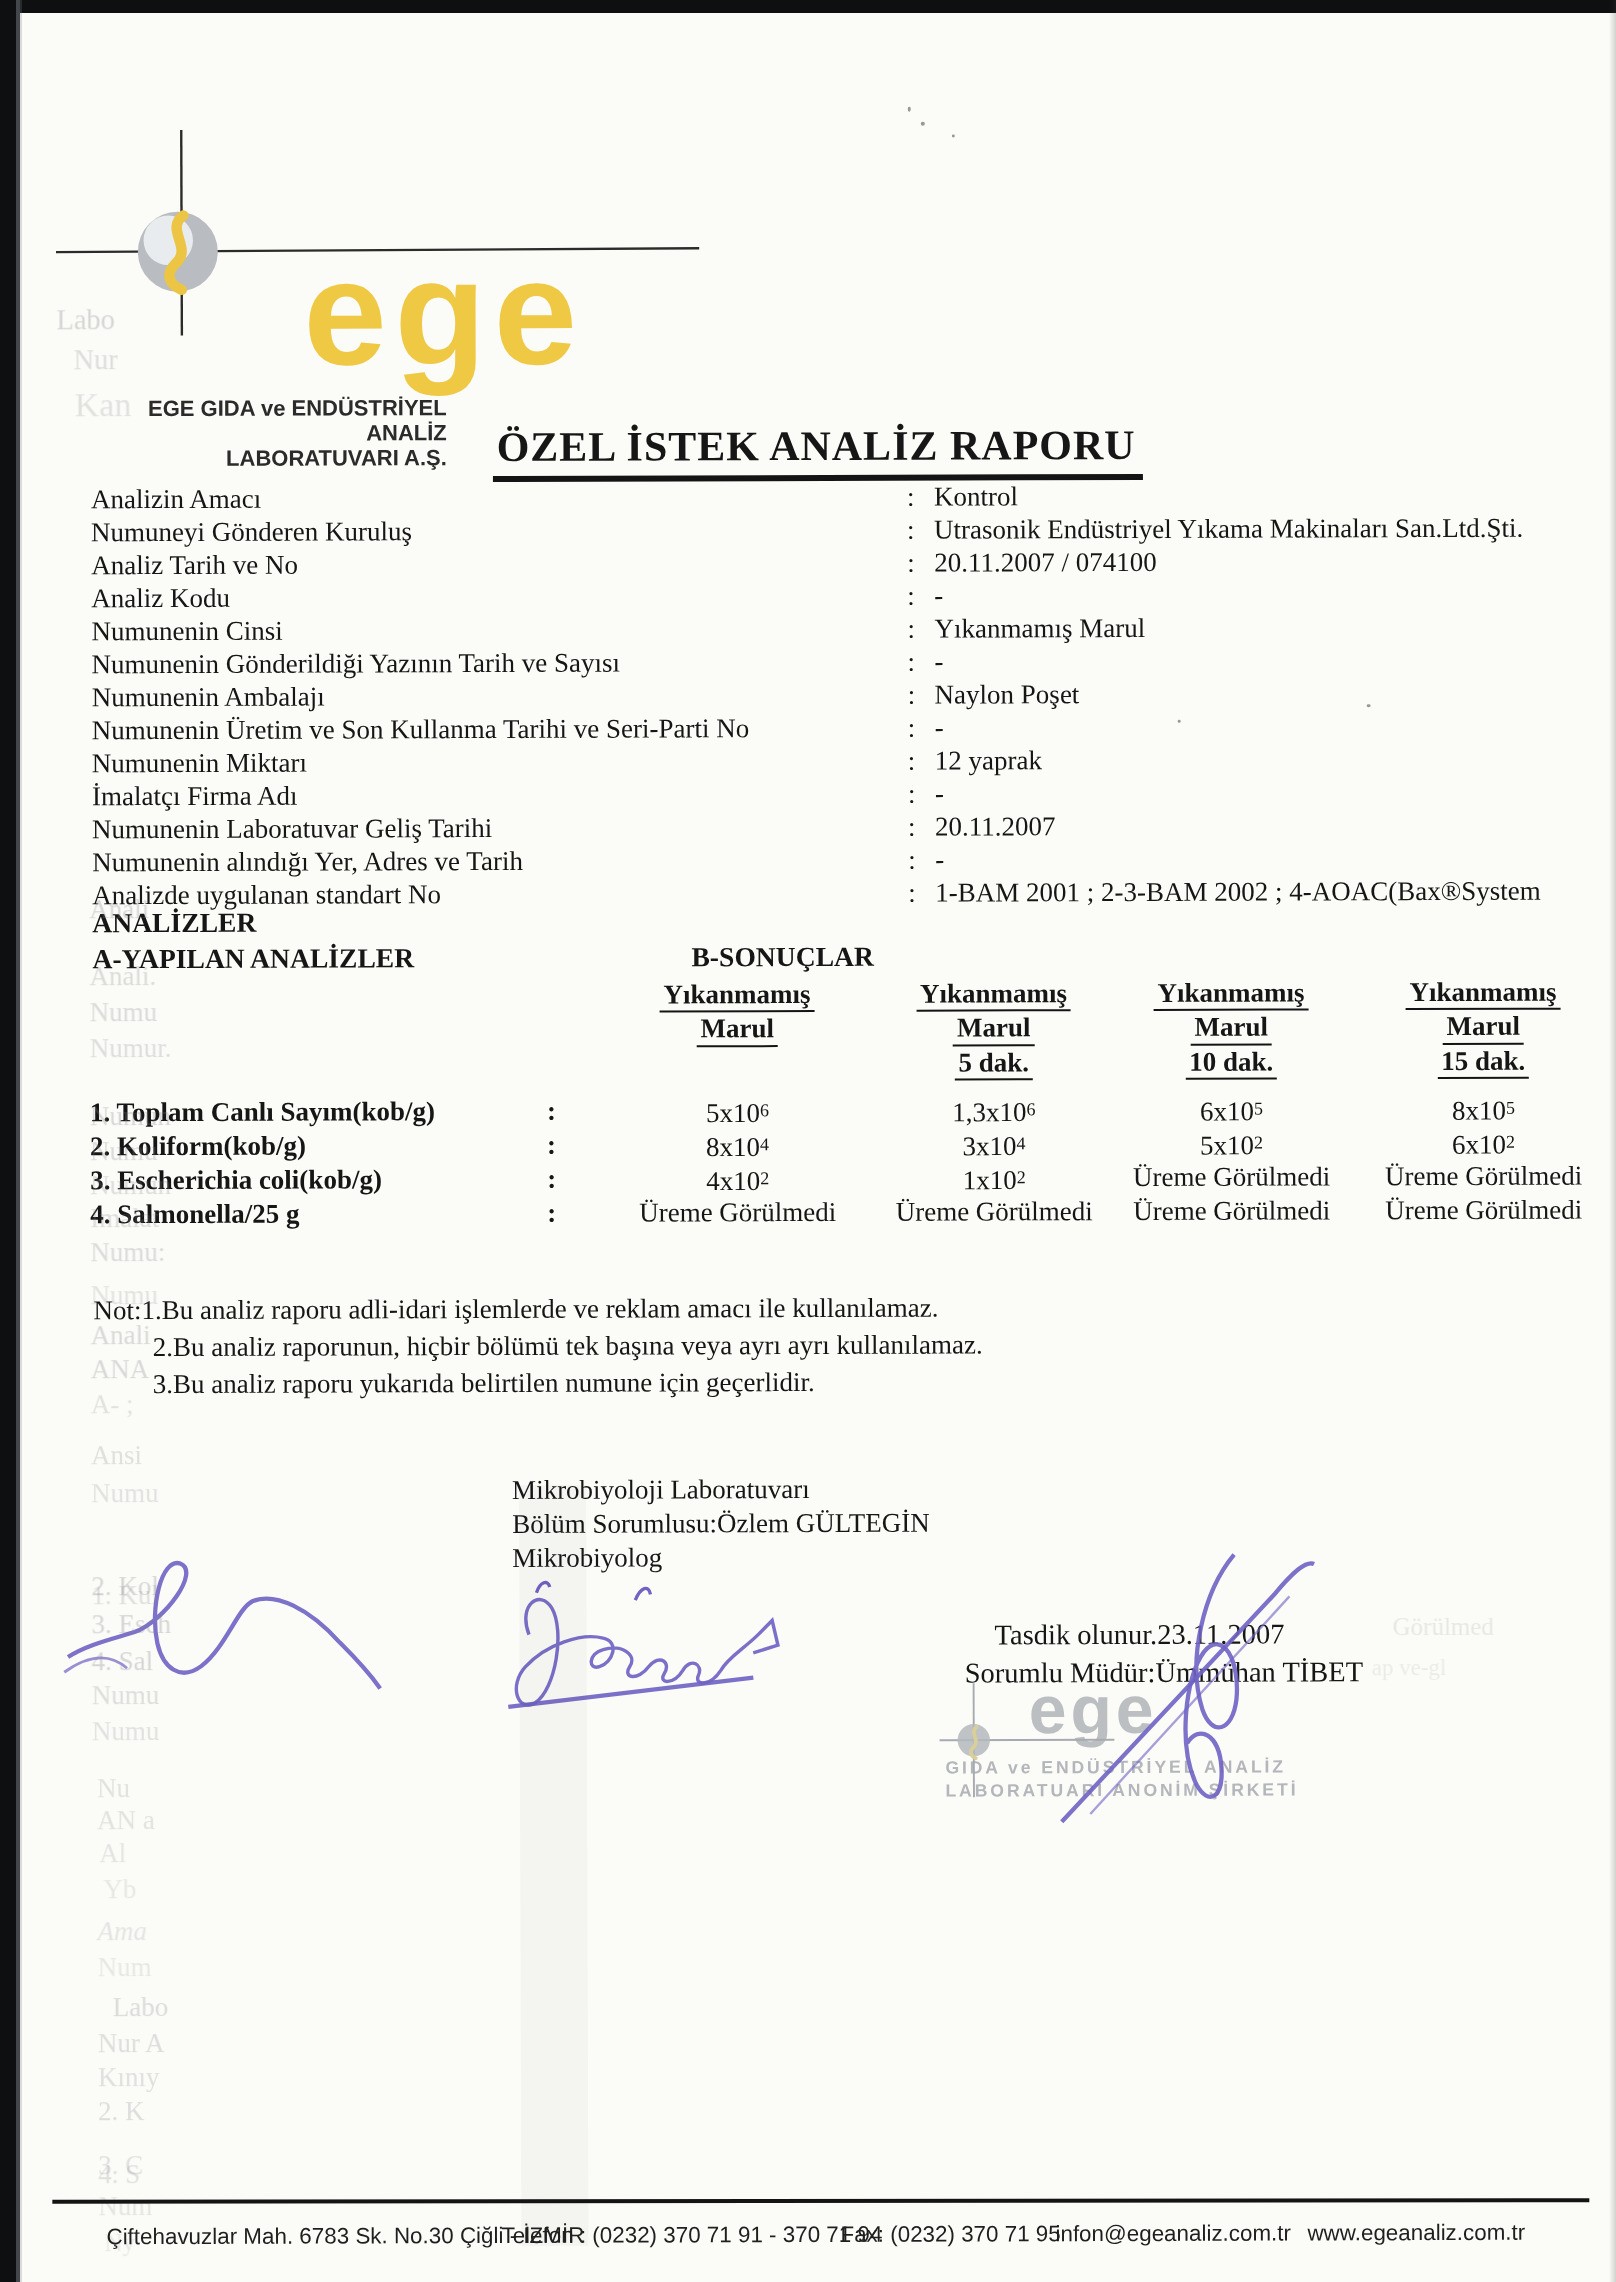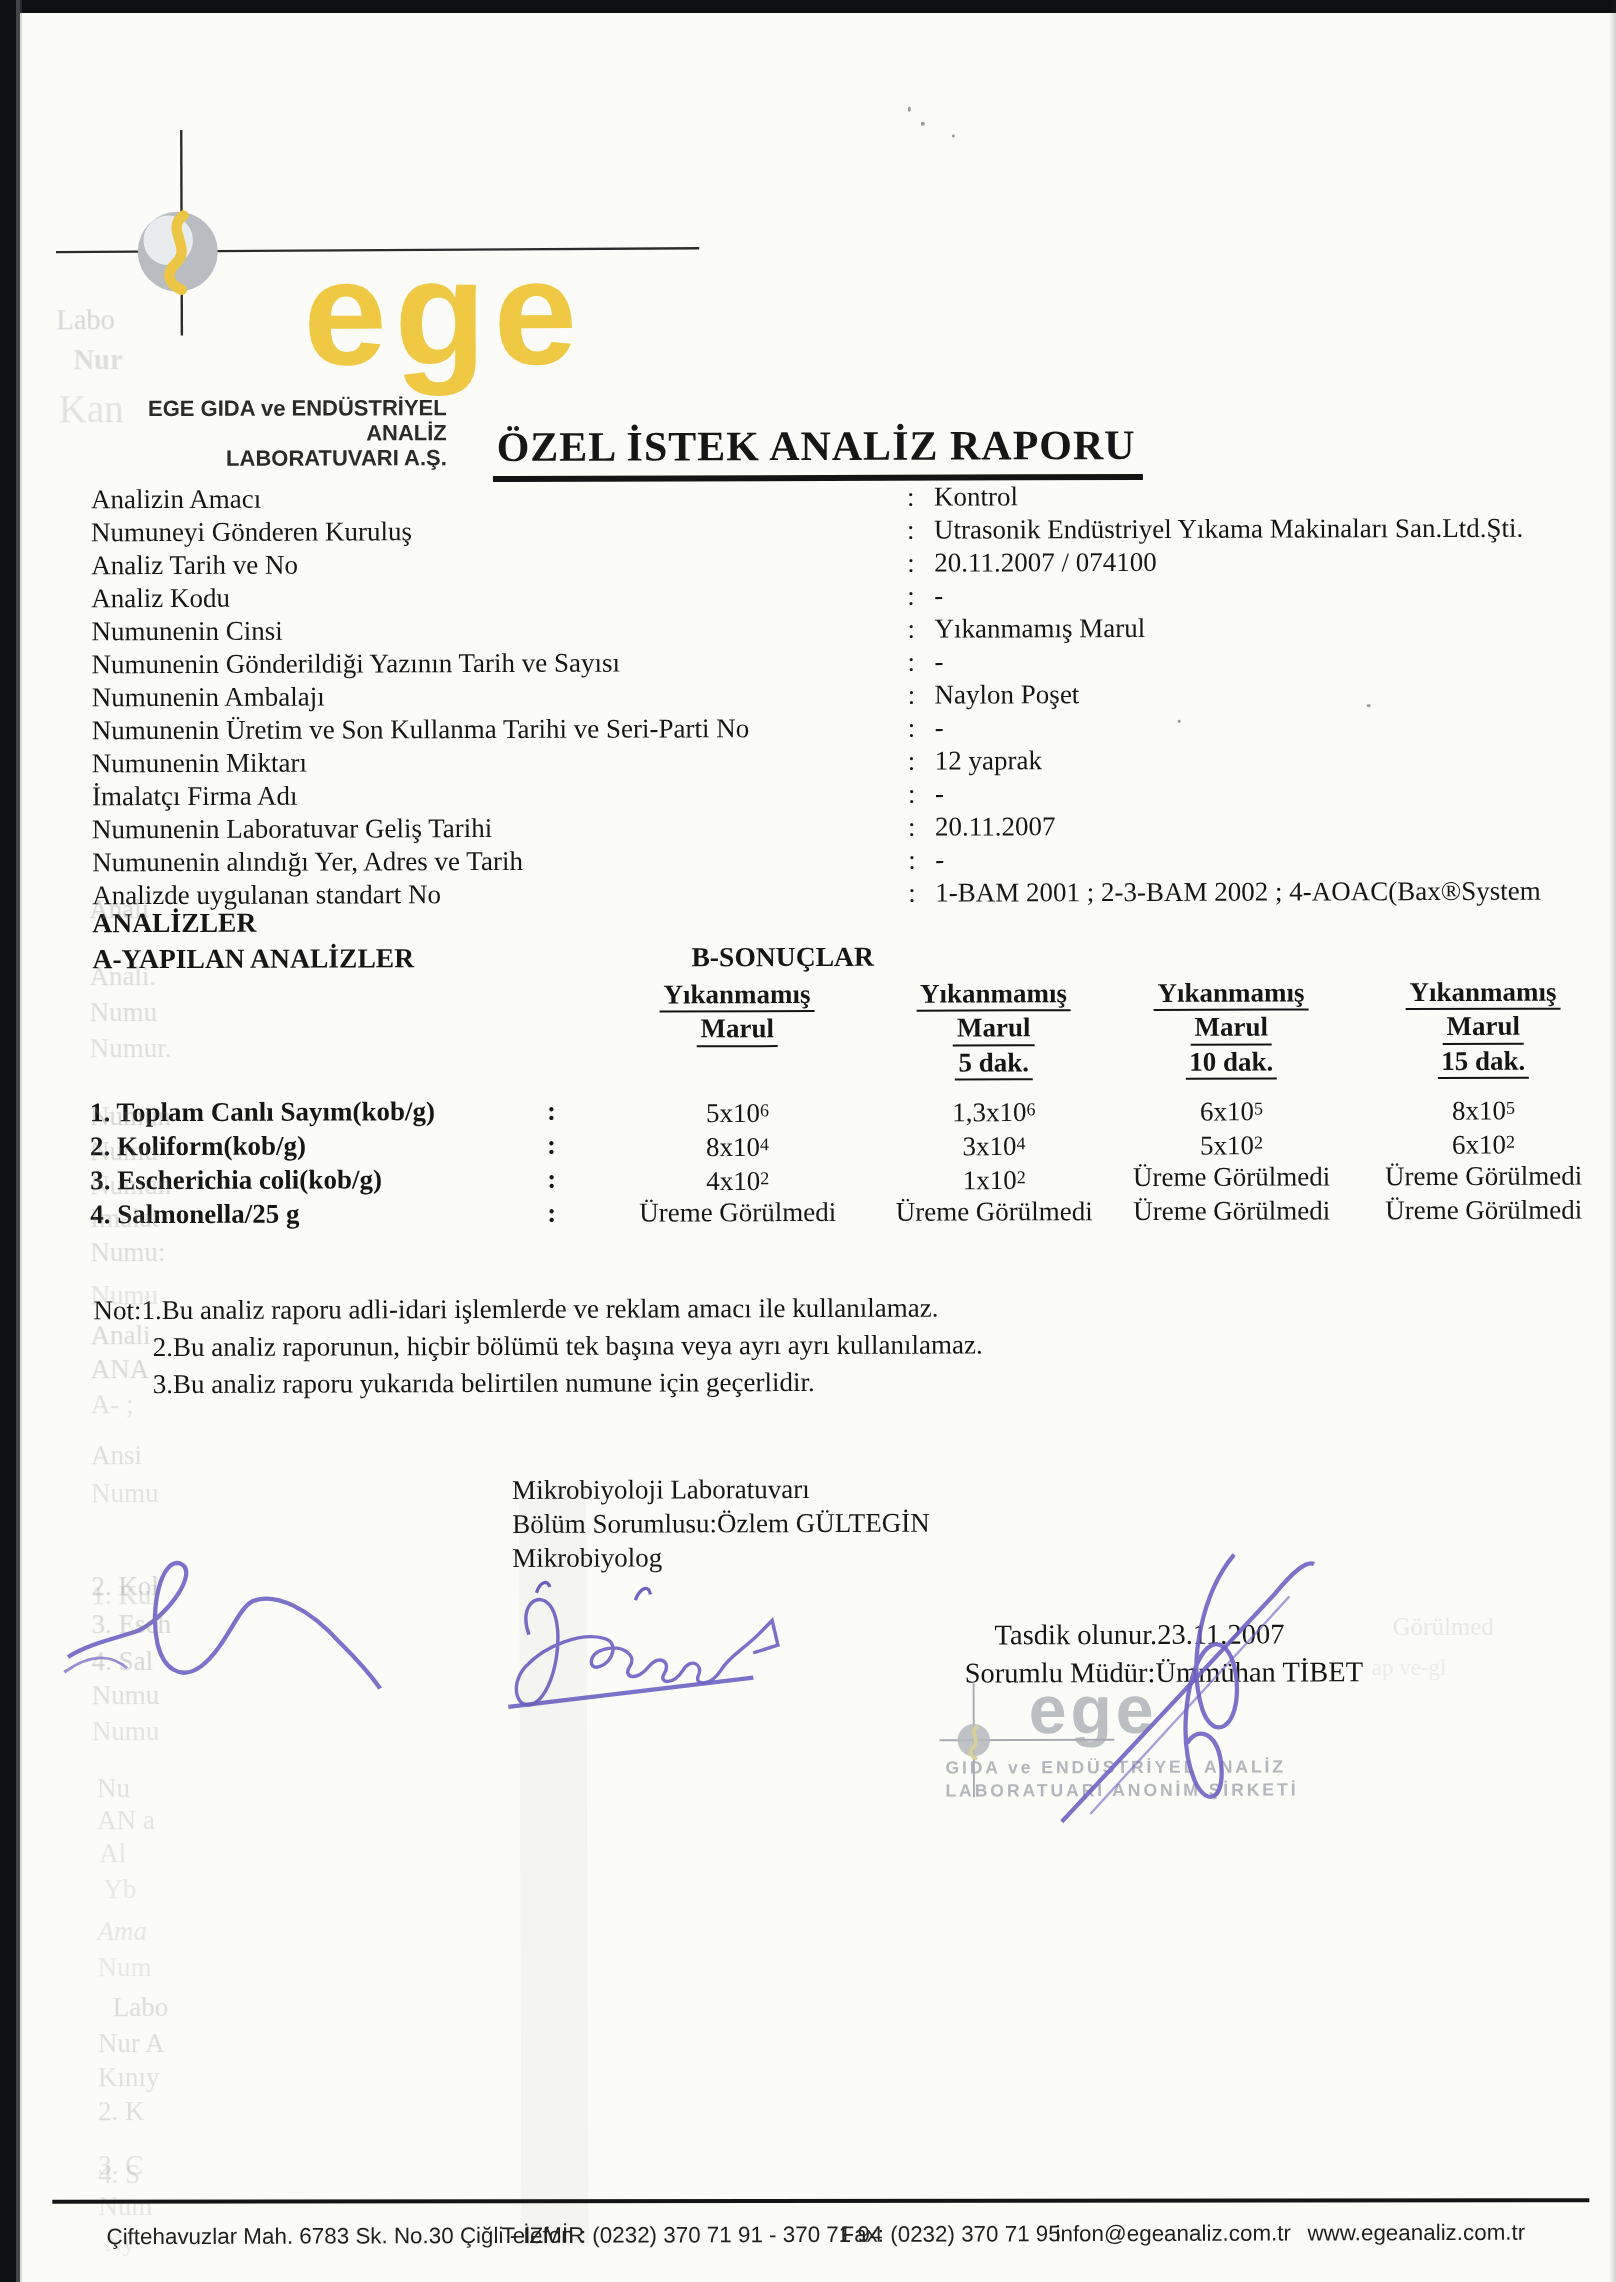--- a/index.html
+++ b/index.html
@@ -271,22 +271,22 @@
     </div>
 
     <svg class="sig-svg" style="left:1033px;top:1537px;" width="333" height="295" viewBox="0 0 350 310">
       <path d="M28,300 L252,62 C272,38 286,26 294,30" fill="none" stroke="#6f63c4" stroke-width="4.5" opacity=".9"></path>
       <path d="M58,292 L268,64" fill="none" stroke="#6f63c4" stroke-width="2.5" opacity=".6"></path>
       <path d="M210,20 C178,58 160,130 176,182 C186,212 208,206 212,172 C216,132 198,98 178,122 C158,148 150,222 170,262 C182,284 198,276 196,244 C194,208 172,198 160,218" fill="none" stroke="#6f63c4" stroke-width="4.5" opacity=".9"></path>
     </svg>
 
     <div id="ghosts">
         <span class="ghost" style="left: 59px; top: 302px; font-size: 28.5px; opacity: 0.3;">Labo</span>
-        <span class="ghost" style="left: 76px; top: 342px; font-size: 28.5px; opacity: 0.24; font-weight: bold;">Nur</span>
-        <span class="ghost" style="left: 61px; top: 384px; font-size: 39px; opacity: 0.2;">Kan</span>
+        <span class="ghost" style="left: 76px; top: 342px; font-size: 28.5px; opacity: 0.24;">Nur</span>
+        <span class="ghost" style="left: 77px; top: 384px; font-size: 34px; opacity: 0.2;">Kan</span>
         <span class="ghost" style="left: 90px; top: 892px; font-size: 27px; opacity: 0.28;">Anali</span>
         <span class="ghost" style="left: 90px; top: 959px; font-size: 27px; opacity: 0.26;">Anali.</span>
         <span class="ghost" style="left: 90px; top: 995px; font-size: 27px; opacity: 0.26;">Numu</span>
         <span class="ghost" style="left: 90px; top: 1031px; font-size: 27px; opacity: 0.24;">Numur.</span>
         <span class="ghost" style="left: 90px; top: 1099px; font-size: 27px; opacity: 0.28;">Numun</span>
         <span class="ghost" style="left: 90px; top: 1134px; font-size: 27px; opacity: 0.26;">Numu</span>
         <span class="ghost" style="left: 90px; top: 1168px; font-size: 27px; opacity: 0.24;">Numun</span>
         <span class="ghost" style="left: 90px; top: 1201px; font-size: 27px; opacity: 0.24;">Imalat</span>
         <span class="ghost" style="left: 90px; top: 1235px; font-size: 27px; opacity: 0.26;">Numu:</span>
         <span class="ghost" style="left: 90px; top: 1278px; font-size: 27px; opacity: 0.2;">Numu</span>

